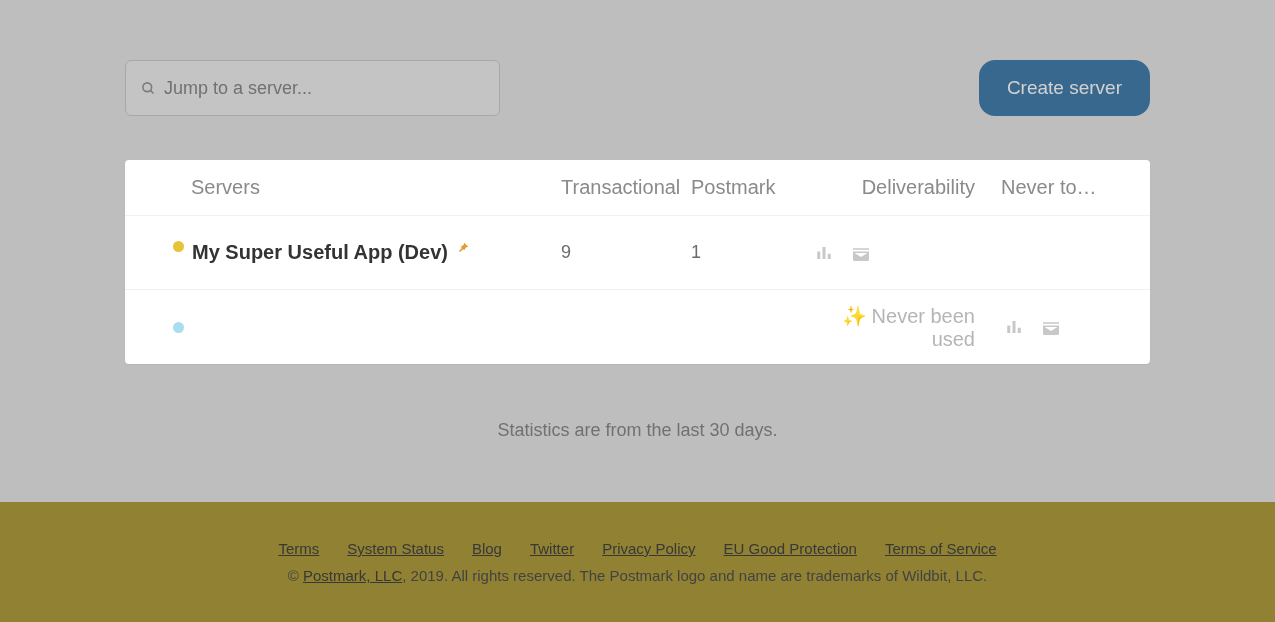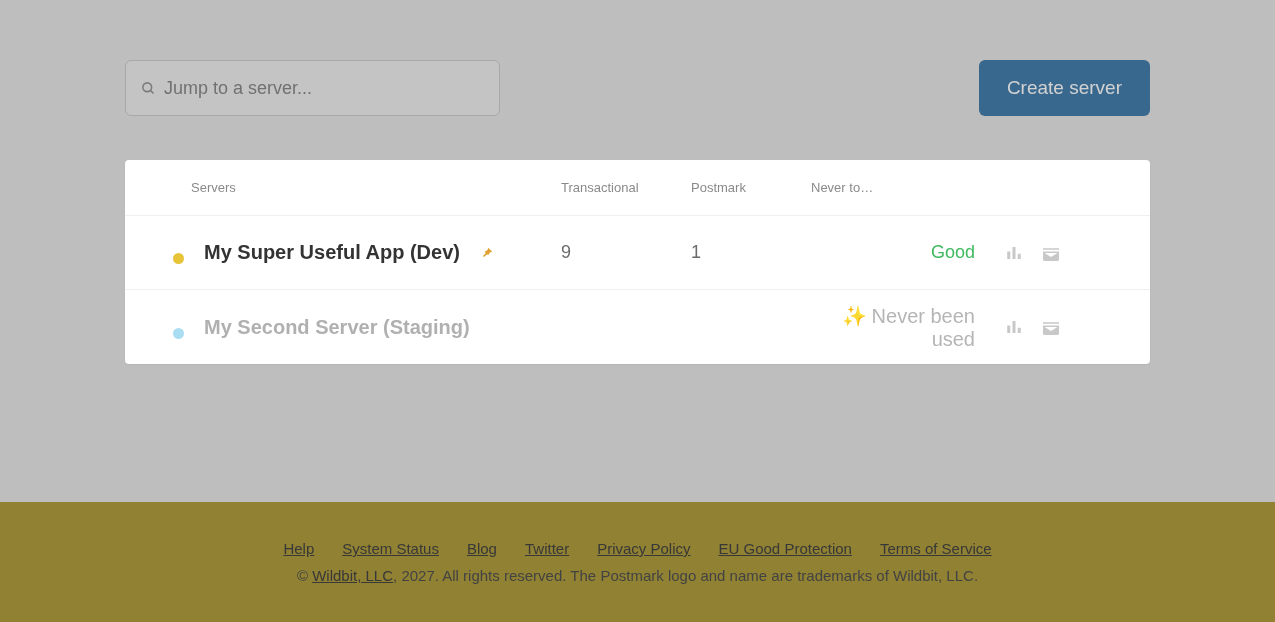--- a/index.html
+++ b/index.html
@@ -44,21 +44,21 @@
   .search-input::placeholder { color: #7a7a7a; }
 
   .create-btn {
     height: 56px;
     padding: 0 28px;
     background: #2d6ea3;
     color: #fff;
     font-size: 19px;
     font-weight: 500;
     border: none;
-    border-radius: 6px;
+    border-radius: 16px;
     cursor: pointer;
   }
 
   .panel {
     position: absolute;
     top: 160px;
     left: 125px;
     width: 1025px;
     background: #ffffff;
     border-radius: 4px;
@@ -68,25 +68,25 @@
   .row {
     display: grid;
     grid-template-columns: 60px 370px 130px 120px 190px 120px;
     align-items: center;
     min-height: 74px;
     border-bottom: 1px solid #f0f0f0;
     font-size: 16px;
     color: #4a4a4a;
   }
   .row:last-child { border-bottom: none; }
-  .row.header { min-height: 56px; font-size: 13px; color: #8a8a8a; }
+  .row.header { min-height: 56px; font-size: 20px; color: #8a8a8a; }
   .row.header .cell { font-weight: 400; }
 
   .cell { padding: 0 6px; }
-  .cell.name-cell { display: flex; align-items: flex-end; gap: 20px; }
+  .cell.name-cell { display: flex; align-items: flex-start; gap: 8px; }
   .cell.name-cell .dot {
     width: 11px; height: 11px; border-radius: 50%;
     display: inline-block;
     margin-left: -18px;
   }
   .servername { font-size: 20px; font-weight: 700; color: #333; }
   .servername.muted { color: #b0b0b0; }
   .pin-icon { color: #e0a030; font-size: 16px; }
 
   .trans-col, .inbound-col { color: #6b6b6b; font-size: 18px; }
@@ -152,60 +152,57 @@
     </div>
     <button class="create-btn">Create server</button>
   </div>
 
   <div class="panel">
     <div class="row header">
       <div class="cell"></div>
       <div class="cell">Servers</div>
       <div class="cell">Transactional</div>
       <div class="cell">Postmark</div>
+      <div class="cell deliv-col">Deliverability</div>
       <div class="cell">Never to…</div>
     </div>
 
     <div class="row">
       <div class="cell"></div>
       <div class="cell name-cell">
         <span class="dot" style="background:#e7c338"></span>
         <span class="servername">My Super Useful App (Dev)</span>
         <span class="pin-icon">
           <svg width="14" height="14" viewBox="0 0 24 24" fill="currentColor">
               <path d="M14 3l7 7-4 1-3 5-2-2-5 5-2-2 5-5-2-2 5-3 1-4z"></path>
             </svg>
         </span>
       </div>
       <div class="cell trans-col">9</div>
       <div class="cell inbound-col">1</div>
-      <div class="cell deliv-col">
-        <span class="deliv-good">Good</span>
-      </div>
       <div class="cell jump-col">
         <span class="jump-icon">
           <svg width="18" height="18" viewBox="0 0 24 24" fill="currentColor">
               <rect x="3" y="10" width="4" height="10"></rect>
               <rect x="10" y="4" width="4" height="16"></rect>
               <rect x="17" y="13" width="4" height="7"></rect>
             </svg>
         </span>
         <span class="jump-icon">
           <svg width="20" height="16" viewBox="0 0 24 20" fill="currentColor">
               <path d="M2 4h20v2H2zM2 8h20v10a2 2 0 0 1-2 2H4a2 2 0 0 1-2-2V8zm2 2l8 5 8-5"></path>
             </svg>
         </span>
       </div>
     </div>
 
     <div class="row">
       <div class="cell"></div>
       <div class="cell name-cell">
         <span class="dot" style="background:#a9def2"></span>
-        <span class="servername muted">My Second Server (Staging)</span>
       </div>
       <div class="cell trans-col"></div>
       <div class="cell inbound-col"></div>
       <div class="cell deliv-col">
         <span class="deliv-never">
           <span class="sparkle">✨</span><span>Never been used</span>
         </span>
       </div>
       <div class="cell jump-col">
         <span class="jump-icon">
@@ -217,30 +214,31 @@
         </span>
         <span class="jump-icon">
           <svg width="20" height="16" viewBox="0 0 24 20" fill="currentColor">
               <path d="M2 4h20v2H2zM2 8h20v10a2 2 0 0 1-2 2H4a2 2 0 0 1-2-2V8zm2 2l8 5 8-5"></path>
             </svg>
         </span>
       </div>
     </div>
   </div>
 
+  <div class="stats-note">Statistics are from the last 30 days.</div>
 
   <div class="footer">
     <div class="footer-links">
-      <a>Help</a>
+      <a>Terms</a>
       <a>System Status</a>
       <a>Blog</a>
       <a>Twitter</a>
       <a>Privacy Policy</a>
       <a>EU Good Protection</a>
       <a>Terms of Service</a>
     </div>
     <div class="footer-copy">
-      <span>© </span><a>Wildbit, LLC</a><span>, 2027. All rights reserved. The Postmark logo and name are trademarks of Wildbit, LLC.</span>
+      <span>© </span><a>Postmark, LLC</a><span>, 2019. All rights reserved. The Postmark logo and name are trademarks of Wildbit, LLC.</span>
     </div>
   </div>
 
   <div class="dim"></div>
 </div>
 
 </body></html>

